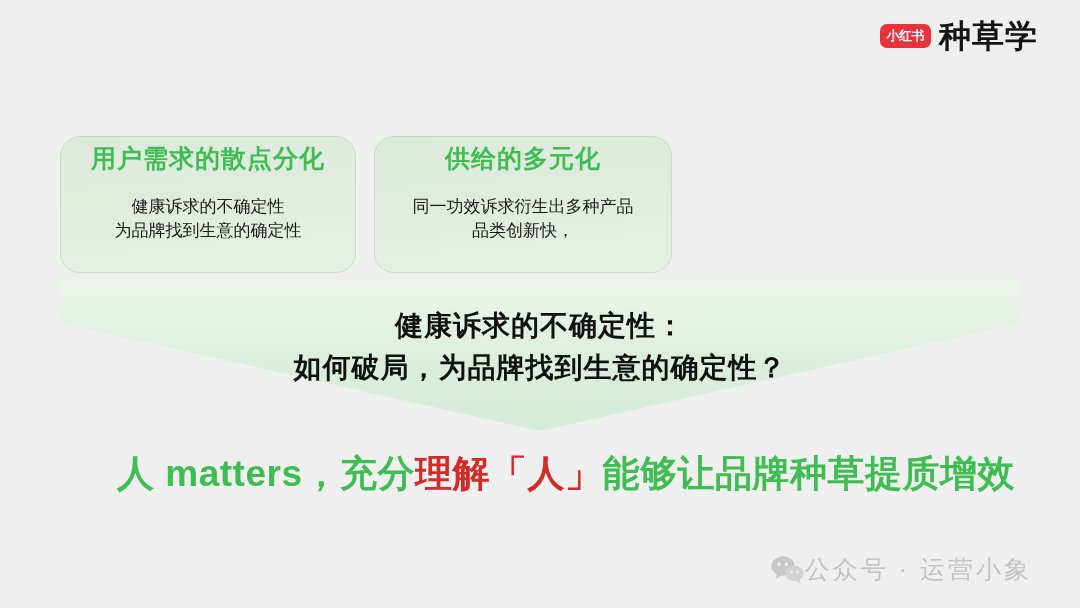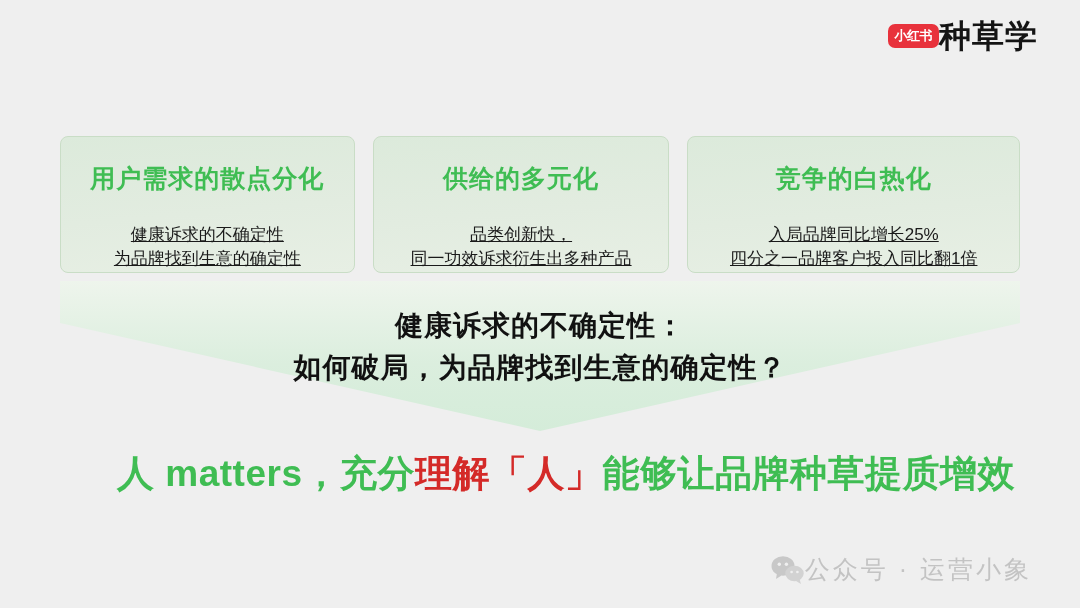--- a/index.html
+++ b/index.html
@@ -19,21 +19,21 @@
     overflow: hidden;
   }
 
   
   .brand {
     position: absolute;
     top: 20px;
     right: 42px;
     display: flex;
     align-items: center;
-    gap: 0;
+    gap: 8px;
   }
   .brand-badge {
     background: #e8323c;
     color: #ffffff;
     font-size: 13px;
     font-weight: bold;
     line-height: 1;
     padding: 5px 7px 6px 7px;
     border-radius: 7px;
     letter-spacing: -0.5px;
@@ -67,26 +67,26 @@
     left: 60px;
     top: 136px;
     width: 960px;
     height: 137px;
     display: flex;
     gap: 18px;
   }
   .card {
     background: linear-gradient(175deg, #dceadb 0%, #e2ece0 55%, #e7efe4 100%);
     border: 1px solid #c9ddc6;
-    border-radius: 8px;
+    border-radius: 20px;
     display: flex;
     flex-direction: column;
     align-items: center;
-    justify-content: space-between;
-    padding-top: 28px;
+    justify-content: flex-start;
+    padding-top: 8px;
     box-sizing: border-box;
   }
   .card-1 { width: 296px; }
   .card-2 { width: 298px; }
   .card-3 { width: 334px; }
 
   .card-title {
     color: #3fbd53;
     font-size: 25px;
     font-weight: bold;
@@ -94,21 +94,20 @@
     letter-spacing: 1px;
     white-space: nowrap;
   }
   .card-body {
     margin-top: 22px;
     color: #1a1a1a;
     font-size: 17px;
     line-height: 1.45;
     text-align: center;
     white-space: nowrap;
-    text-decoration: underline;
   }
 
   
   .challenge {
     position: absolute;
     left: 0;
     top: 305px;
     width: 1080px;
     text-align: center;
     color: #111111;
@@ -168,32 +167,25 @@
       <div class="card-title">用户需求的散点分化</div>
       <div class="card-body">
         <div>健康诉求的不确定性</div>
         <div>为品牌找到生意的确定性</div>
       </div>
     </div>
 
     <div class="card card-2">
       <div class="card-title">供给的多元化</div>
       <div class="card-body">
+        <div>同一功效诉求衍生出多种产品</div>
         <div>品类创新快，</div>
-        <div>同一功效诉求衍生出多种产品</div>
       </div>
     </div>
 
-    <div class="card card-3">
-      <div class="card-title">竞争的白热化</div>
-      <div class="card-body">
-        <div>入局品牌同比增长25%</div>
-        <div>四分之一品牌客户投入同比翻1倍</div>
-      </div>
-    </div>
 
   </div>
 
   <div class="challenge">
     <div class="challenge-line">健康诉求的不确定性：</div>
     <div class="challenge-line">如何破局，为品牌找到生意的确定性？</div>
   </div>
 
   <div class="headline">
     <span class="hl-green">人 matters，充分</span><span class="hl-red">理解「人」</span><span class="hl-green">能够让品牌种草提质增效</span>

